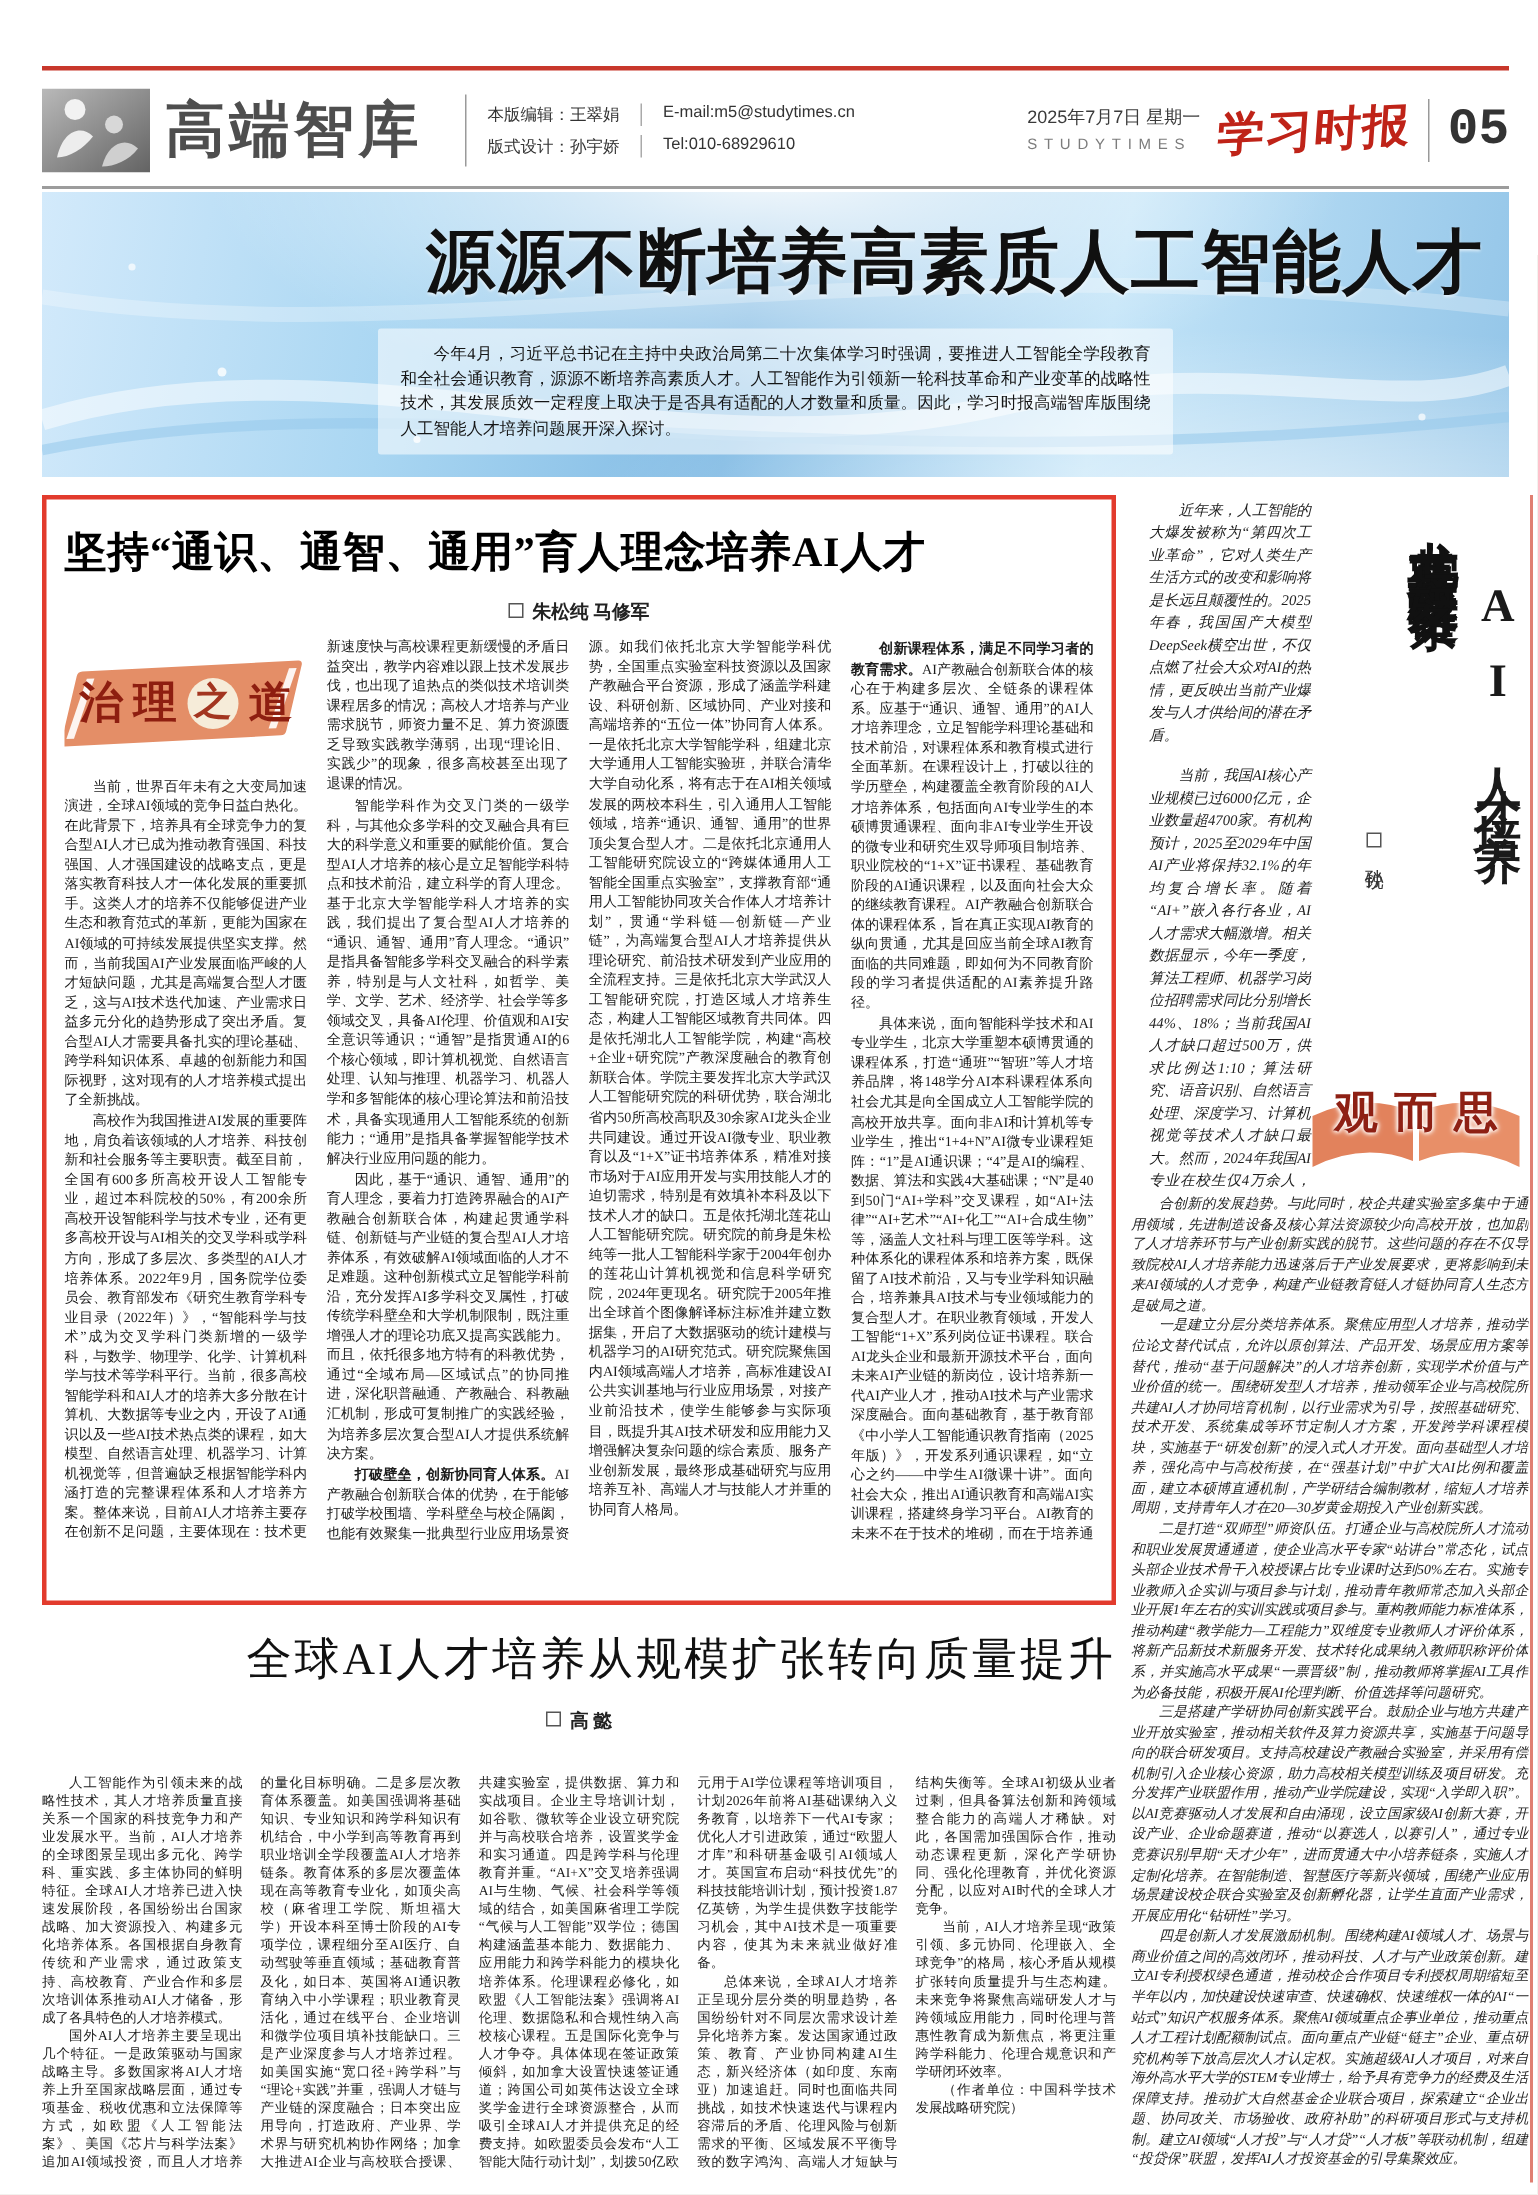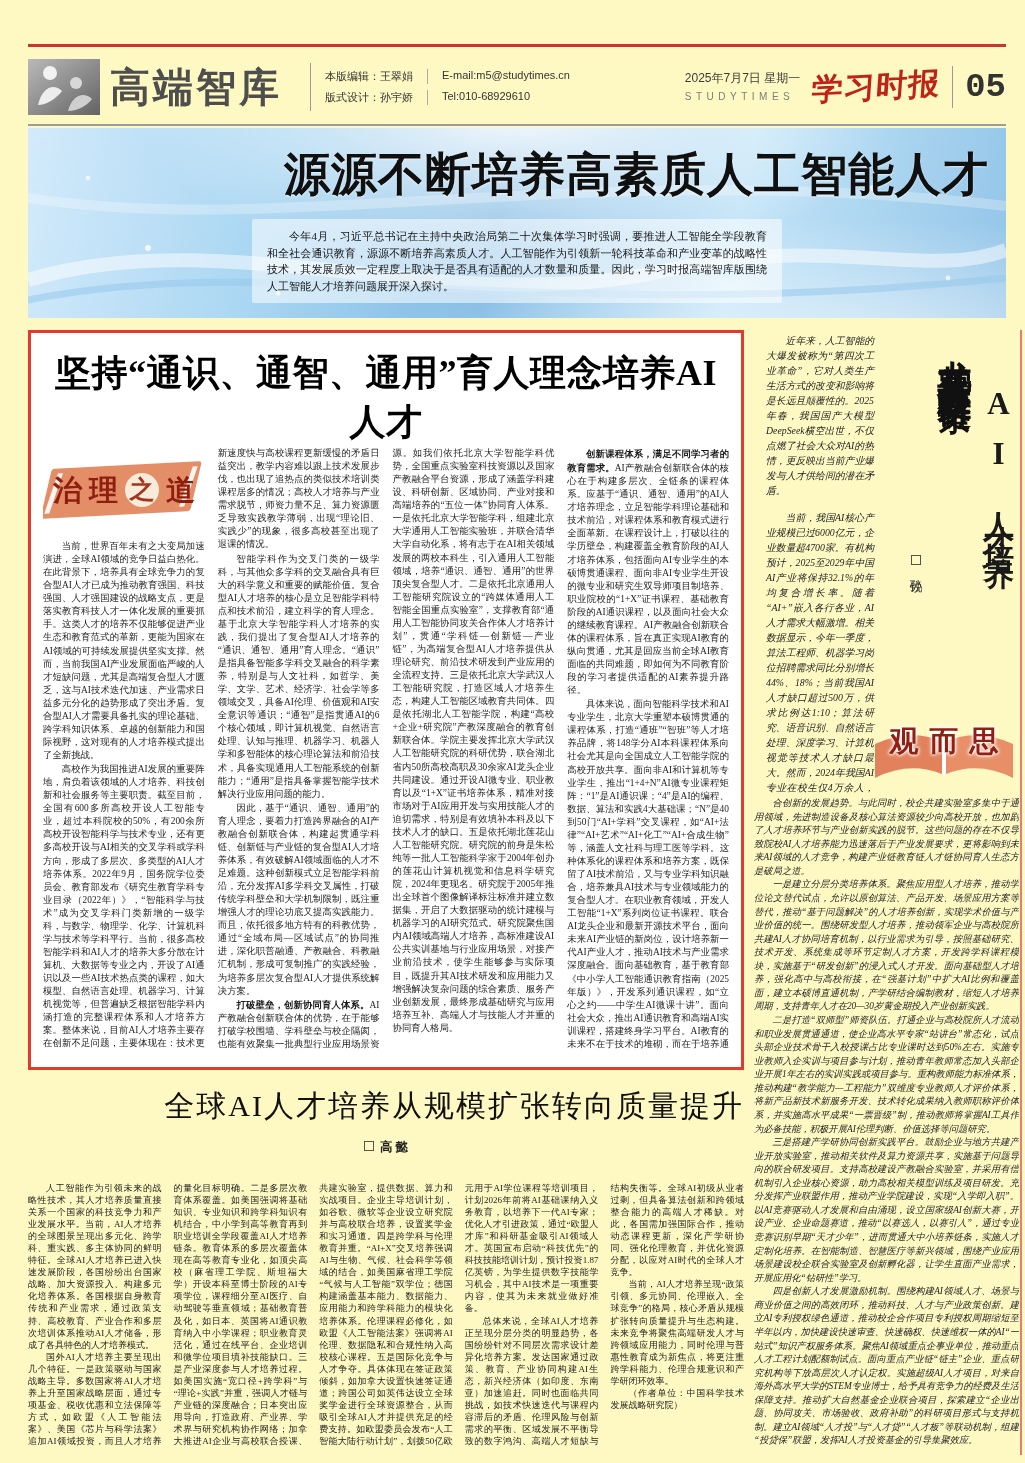--- a/index.html
+++ b/index.html
@@ -1,16 +1,16 @@
 <!DOCTYPE html>
 <html lang="zh"><head>
 <meta charset="utf-8">
 <style>
   html,body{margin:0;padding:0;background:#e9e7e2;}
-  .page{position:relative;width:1025px;height:1463px;background:#fef9c3;overflow:hidden;
+  .page{position:relative;width:1025px;height:1463px;background:#ffffff;overflow:hidden;
         font-family:"Liberation Serif","DejaVu Serif",serif;color:#1b1b1b;}
   .abs{position:absolute;}
 
   
   .top-rule{left:28px;top:44px;width:978px;height:3px;background:#c8372b;}
   .header{left:28px;top:54px;width:978px;height:66px;display:flex;align-items:center;}
   .logo-box{width:72px;height:56px;flex:0 0 auto;}
   .section-title{font-family:"DejaVu Sans","Liberation Sans",sans-serif;font-weight:900;
         font-size:40px;color:#4e4e4e;letter-spacing:3px;margin:0 14px 0 10px;line-height:1;}
   .hdr-div{width:1px;height:48px;background:#9a9a9a;margin:0 14px;}
@@ -38,21 +38,21 @@
   .banner-headline{position:relative;margin:16px 17px 0;text-align:right;
       font-family:"DejaVu Sans","Liberation Sans",sans-serif;font-weight:900;font-size:46px;
       color:#101010;letter-spacing:1px;text-shadow:0 1px 2px rgba(255,255,255,0.6);}
   .banner-intro{position:relative;width:500px;margin:13px auto 0;background:rgba(255,255,255,0.55);
       padding:9px 15px;font-size:11px;line-height:1.5;color:#151515;text-align:justify;border-radius:2px;}
   .banner-intro p{margin:0;text-indent:2em;}
 
   
   .redbox{left:28px;top:330px;width:716px;height:740px;border:3px solid #e23b2d;background:#fff;
       box-sizing:border-box;padding:8px 12px;}
-  .rb-headline{text-align:center;font-size:36px;font-weight:700;color:#000;margin:8px 0 0;letter-spacing:0.5px;}
+  .rb-headline{font-size:28px;font-weight:700;color:#000;margin:8px 0 12px;letter-spacing:0.5px;}
   .rb-byline{text-align:center;font-size:12.5px;color:#222;margin:13px 0 9px;font-weight:700;}
   .sq{display:inline-block;width:8px;height:8px;border:1px solid #555;margin-right:6px;}
   .rb-body{column-count:4;column-gap:13px;height:612px;overflow:hidden;
       font-size:9.4px;line-height:1.39;text-align:justify;color:#1c1c1c;}
   .para{margin:0;text-indent:2em;}
   .para .lead{font-family:"DejaVu Sans","Liberation Sans",sans-serif;font-weight:700;}
 
   .gov-stamp{position:relative;height:82px;margin:2px 0 8px;break-inside:avoid;}
   .gov-band{position:absolute;left:4px;right:10px;top:16px;bottom:16px;background:#e48e67;
       transform:skewX(-16deg) rotate(-3deg);border-radius:3px;}
@@ -147,20 +147,21 @@
       <circle cx="60" cy="50" r="2.4" fill="rgba(255,255,255,0.7)"></circle>
     </svg>
     <h1 class="banner-headline">源源不断培养高素质人工智能人才</h1>
     <div class="banner-intro">
       <p>今年4月，习近平总书记在主持中央政治局第二十次集体学习时强调，要推进人工智能全学段教育和全社会通识教育，源源不断培养高素质人才。人工智能作为引领新一轮科技革命和产业变革的战略性技术，其发展质效一定程度上取决于是否具有适配的人才数量和质量。因此，学习时报高端智库版围绕人工智能人才培养问题展开深入探讨。</p>
     </div>
   </div>
 
   <div class="abs redbox">
     <h2 class="rb-headline">坚持“通识、通智、通用”育人理念培养AI人才</h2>
+    <div class="rb-byline"><span class="sq"></span><span>朱松纯  马修军</span></div>
     <div class="rb-body">
       <div class="gov-stamp">
         <div class="gov-band"></div>
         <div class="gov-text">
           <span class="ch">治</span>
             <span class="ch">理</span>
             <span class="ch circle">之</span>
             <span class="ch">道</span>
         </div>
       </div>

